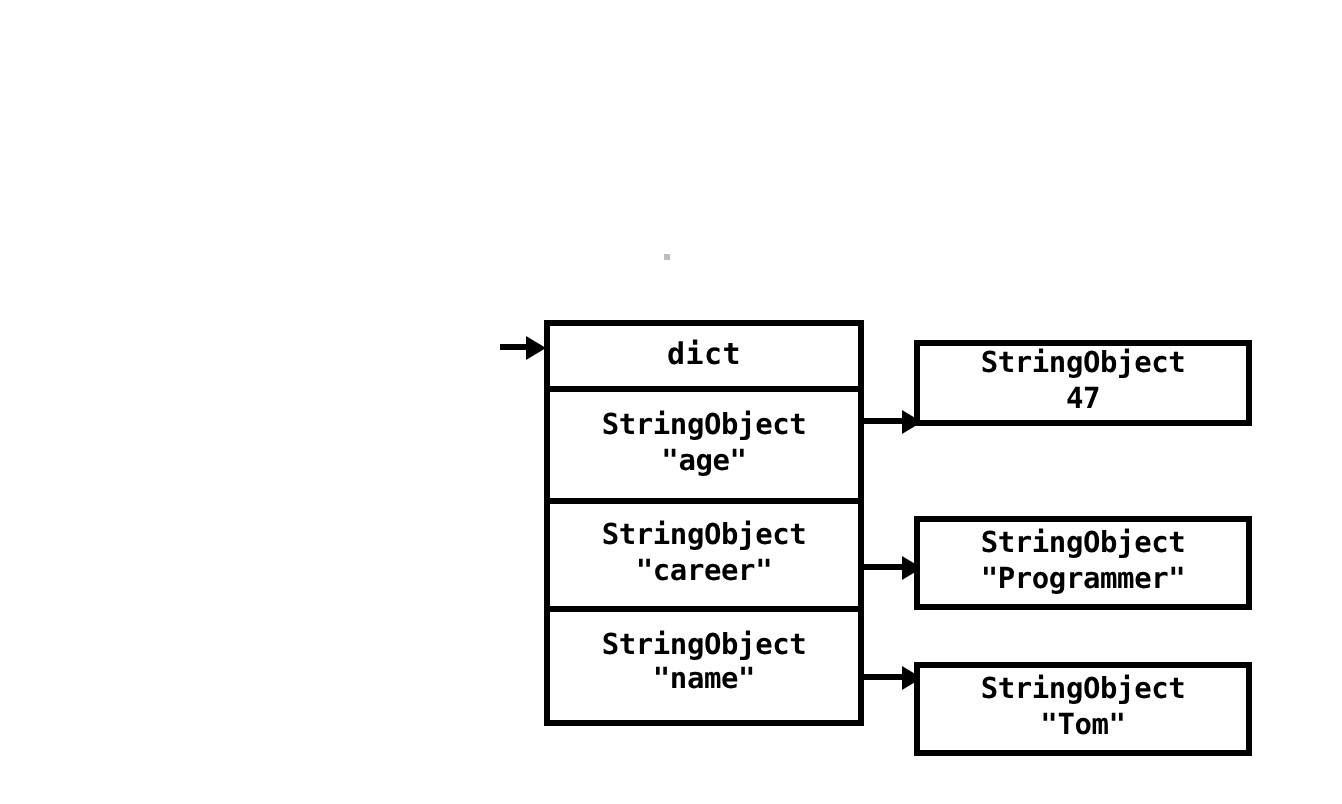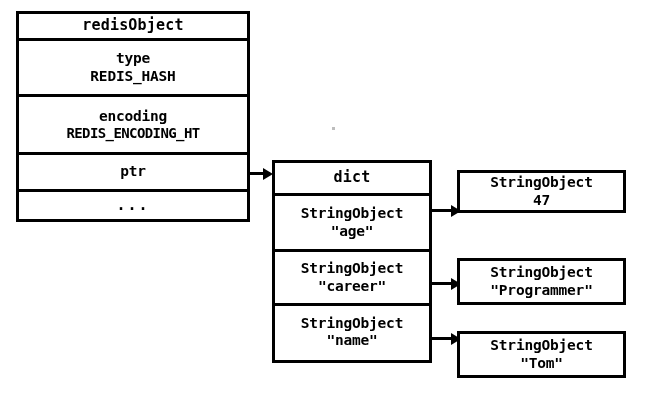--- a/index.html
+++ b/index.html
@@ -61,44 +61,20 @@
   .speck {
     position: absolute;
     background: #bdbdbd;
   }
 </style>
 </head>
 <body>
 
 <div id="canvas">
 
-  <div class="box" style="left:16px; top:11px; width:234px; height:211px;">
-
-    <div class="row t1" style="height:24px;">
-      <span>redisObject</span>
-    </div>
-
-    <div class="row t2" style="height:56px;">
-      <span>type</span>
-      <span>REDIS_HASH</span>
-    </div>
-
-    <div class="row t3" style="height:58px;">
-      <span class="t2">encoding</span>
-      <span>REDIS_ENCODING_HT</span>
-    </div>
-
-    <div class="row t2" style="height:37px;">
-      <span>ptr</span>
-    </div>
-
-    <div class="row dots" style="height:30px;">
-      <span>...</span>
-    </div>
-  </div>
 
   <div class="arrow" style="left:250px; top:172px; width:20px;"></div>
 
   <div class="box" style="left:272px; top:160px; width:160px; height:203px;">
 
     <div class="row t1" style="height:30px;">
       <span>dict</span>
     </div>
 
     <div class="row t2" style="height:56px;">

